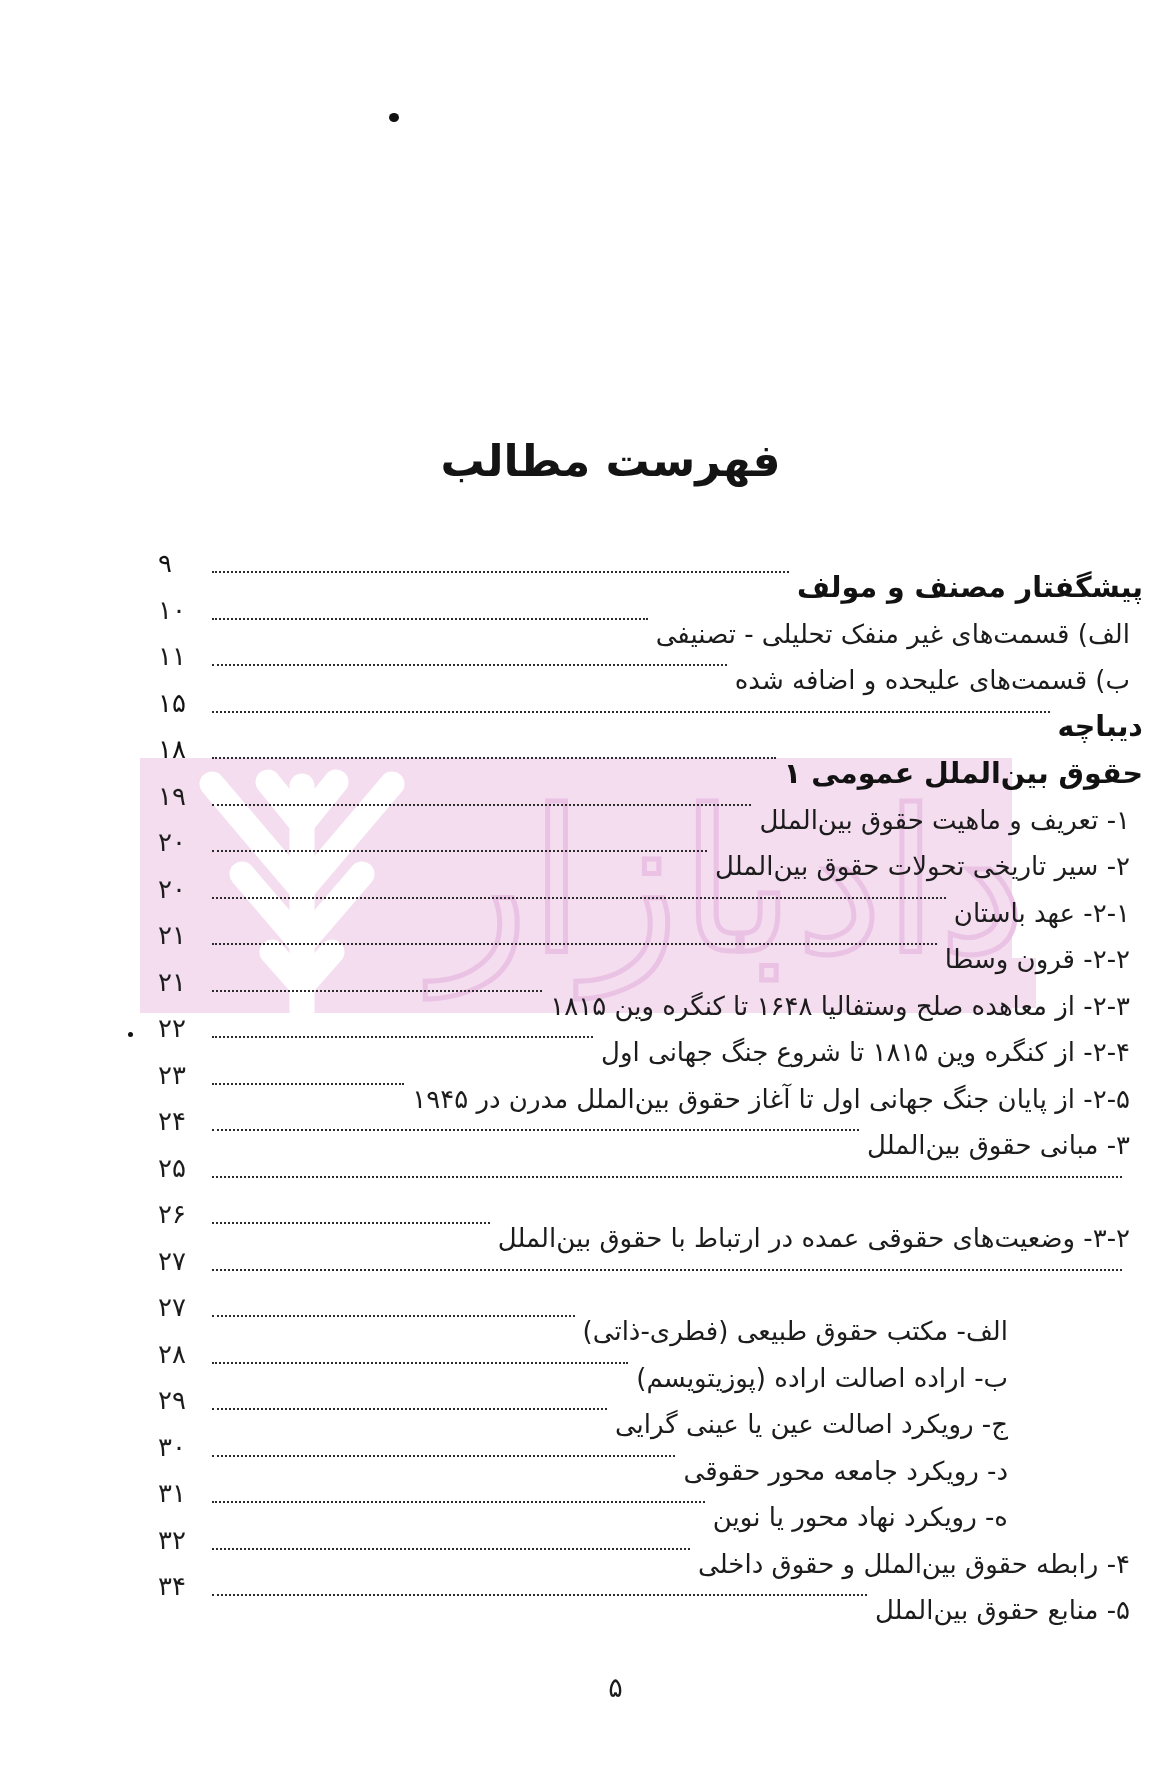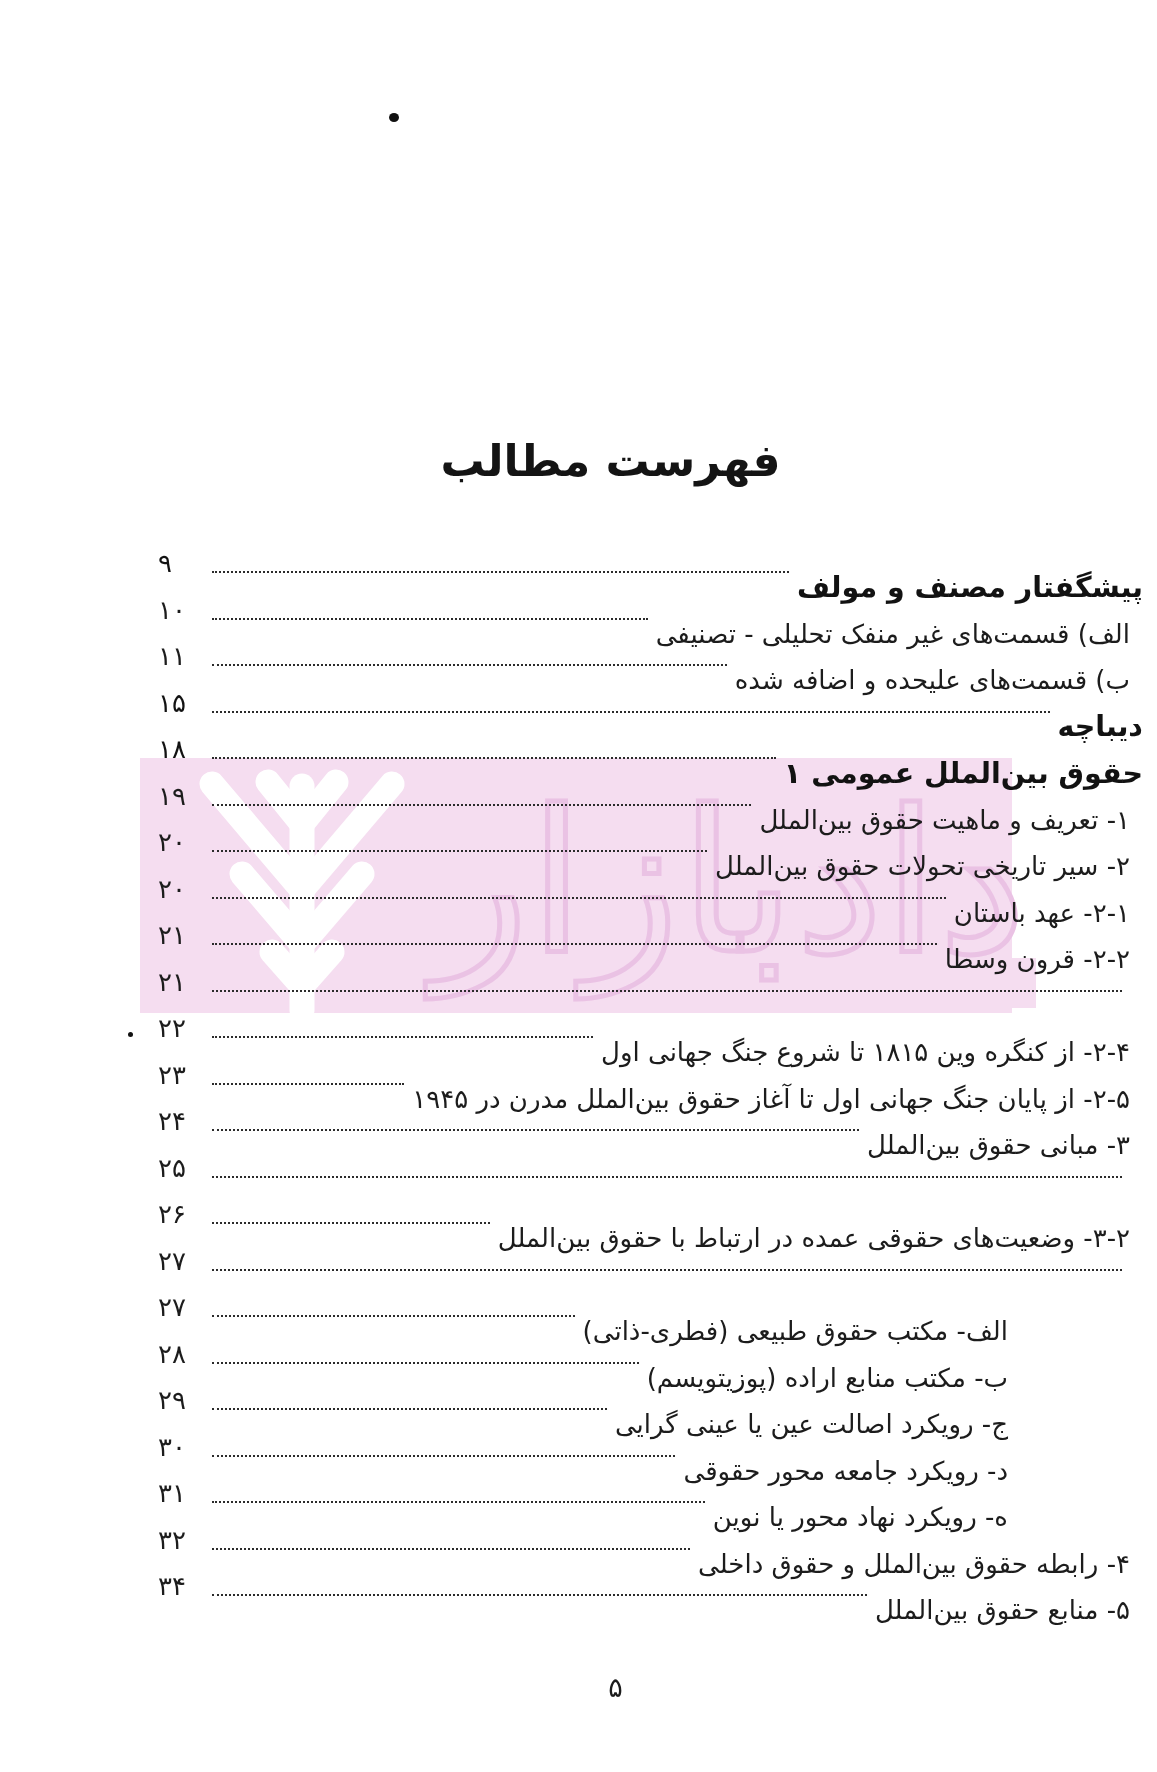--- a/index.html
+++ b/index.html
@@ -114,20 +114,21 @@
     <span class="entry-title">۲-۱- عهد باستان</span>
     <span class="leader"></span>
     <span class="pagenum">۲۰</span>
   </div>
     <div class="row indent1">
     <span class="entry-title">۲-۲- قرون وسطا</span>
     <span class="leader"></span>
     <span class="pagenum">۲۱</span>
   </div>
     <div class="row indent1">
+    <span class="entry-title">۲-۳- از معاهده صلح وستفالیا ۱۶۴۸ تا کنگره وین ۱۸۱۵</span>
     <span class="leader"></span>
     <span class="pagenum">۲۱</span>
   </div>
     <div class="row indent1">
     <span class="entry-title">۲-۴- از کنگره وین ۱۸۱۵ تا شروع جنگ جهانی اول</span>
     <span class="leader"></span>
     <span class="pagenum">۲۲</span>
   </div>
     <div class="row indent1">
     <span class="entry-title">۲-۵- از پایان جنگ جهانی اول تا آغاز حقوق بین‌الملل مدرن در ۱۹۴۵</span>
@@ -151,21 +152,21 @@
     <div class="row indent1">
     <span class="leader"></span>
     <span class="pagenum">۲۷</span>
   </div>
     <div class="row indent2">
     <span class="entry-title">الف- مکتب حقوق طبیعی (فطری-ذاتی)</span>
     <span class="leader"></span>
     <span class="pagenum">۲۷</span>
   </div>
     <div class="row indent2">
-    <span class="entry-title">ب- مکتب منابع اراده (پوزیتویسم)</span>
+    <span class="entry-title">ب- اراده اصالت اراده (پوزیتویسم)</span>
     <span class="leader"></span>
     <span class="pagenum">۲۸</span>
   </div>
     <div class="row indent2">
     <span class="entry-title">ج- رویکرد اصالت عین یا عینی گرایی</span>
     <span class="leader"></span>
     <span class="pagenum">۲۹</span>
   </div>
     <div class="row indent2">
     <span class="entry-title">د- رویکرد جامعه محور حقوقی</span>

